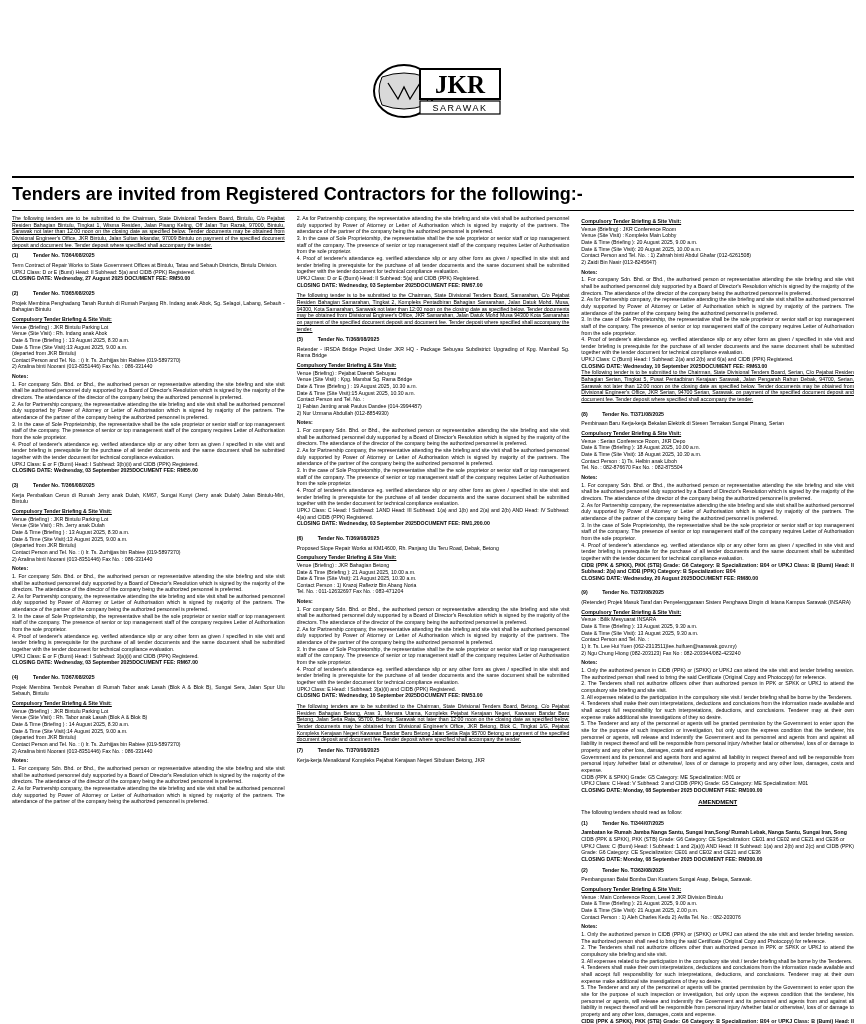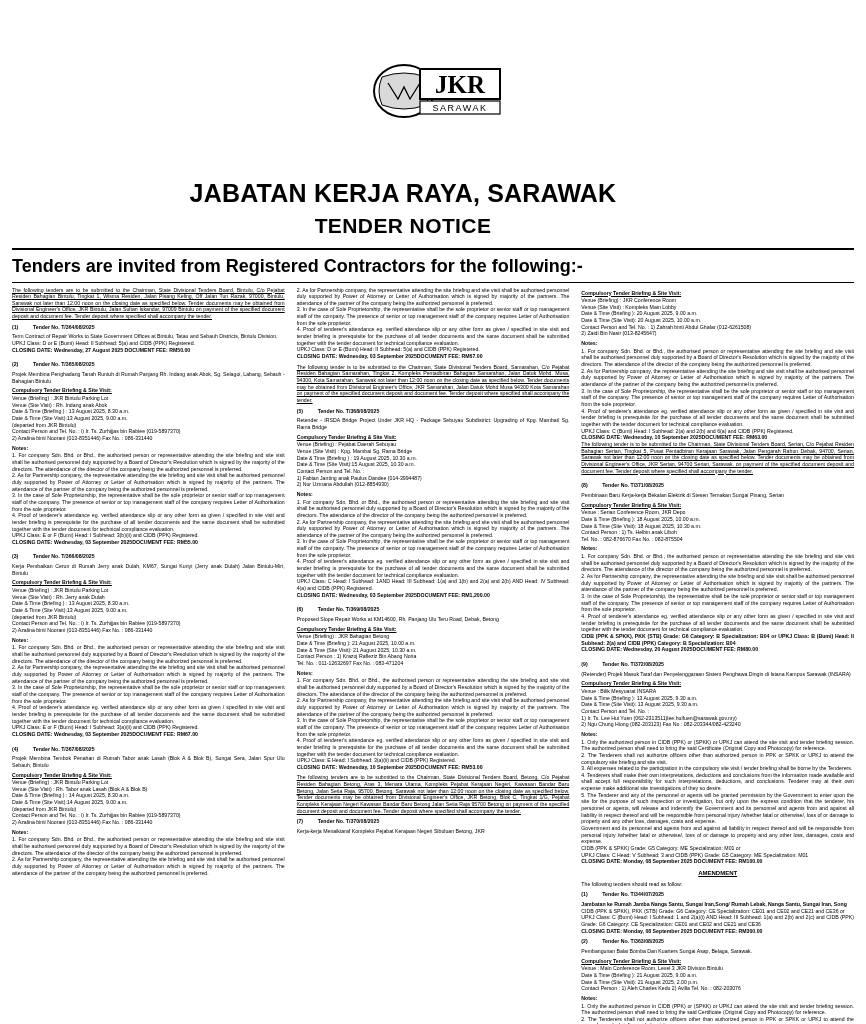--- a/index.html
+++ b/index.html
@@ -78,24 +78,20 @@
       <svg width="150" height="60" viewBox="0 0 150 60">
         <ellipse cx="46" cy="30" rx="30" ry="26" fill="none" stroke="#000" stroke-width="2"></ellipse>
         <path d="M24 16 q22 -8 44 0 q6 14 0 28 q-22 8 -44 0 q-6 -14 0 -28z" fill="#d9d9d9" stroke="#000" stroke-width="1"></path>
         <path d="M30 22 l10 16 l6 -12 l6 12 l10 -16" fill="none" stroke="#000" stroke-width="1.3"></path>
         <rect x="62" y="8" width="80" height="30" fill="#fff" stroke="#000" stroke-width="2"></rect>
         <text x="102" y="32" font-family="Liberation Serif, serif" font-size="25" font-weight="bold" text-anchor="middle" fill="#000">JKR</text>
         <rect x="62" y="40" width="80" height="13" fill="#fff" stroke="#000" stroke-width="1.2"></rect>
         <text x="102" y="50" font-family="Liberation Sans, sans-serif" font-size="9" letter-spacing="1.5" text-anchor="middle" fill="#000">SARAWAK</text>
       </svg>
     </div>
-    <div class="title-wrap">
-      <div class="org-title">JABATAN KERJA RAYA, SARAWAK</div>
-      <div class="doc-title">TENDER NOTICE</div>
-    </div>
   </div>
 
   <div class="rule"></div>
   <div class="intro">Tenders are invited from Registered Contractors for the following:-</div>
 
   <div class="cols">
 
     <div class="col">
 
       <p class="u">The following tenders are to be submitted to the Chairman, State Divisional Tenders Board, Bintulu, C/o Pejabat Residen Bahagian Bintulu, Tingkat 1, Wisma Residen, Jalan Pisang Keling, Off Jalan Tun Razak, 97000, Bintulu, Sarawak not later than 12.00 noon on the closing date as specified below. Tender documents may be obtained from Divisional Engineer's Office, JKR Bintulu, Jalan Sultan Iskandar, 97009 Bintulu on payment of the specified document deposit and document fee. Tender deposit where specified shall accompany the tender.</p>

